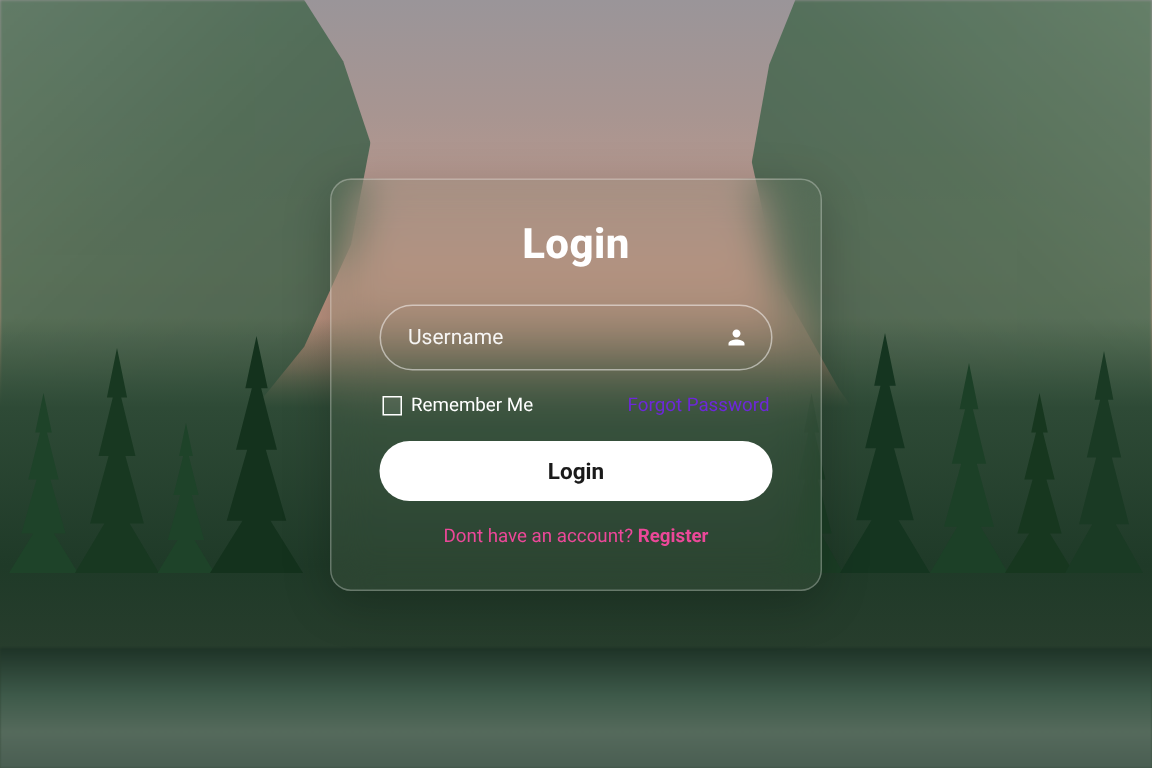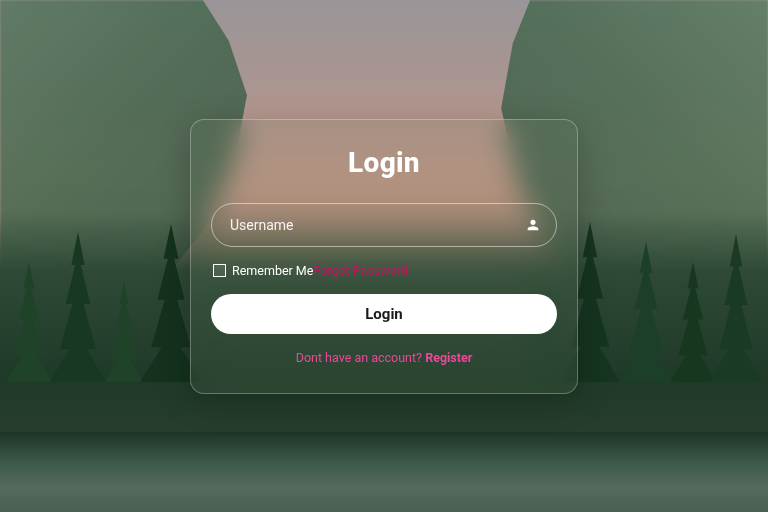--- a/index.html
+++ b/index.html
@@ -84,22 +84,22 @@
     .rocks {
       position: absolute; left: 0; right: 0; bottom: 48px; height: 36px;
       background: radial-gradient(ellipse 80px 20px at 12% 60%, #4e5e4e 0%, transparent 70%),
                   radial-gradient(ellipse 110px 22px at 40% 65%, #3e4e3e 0%, transparent 72%),
                   radial-gradient(ellipse 90px 20px at 78% 60%, #465646 0%, transparent 70%);
     }
     
     .login-card {
       position: relative;
       z-index: 10;
-      width: 388px;
-      padding: 26px 20px 28px;
+      width: 328px;
+      padding: 26px 32px 28px;
       border-radius: 14px;
       border: 1px solid rgba(255,255,255,0.28);
       background: rgba(100, 115, 95, 0.18);
       backdrop-filter: blur(14px);
       -webkit-backdrop-filter: blur(14px);
       box-shadow: 0 8px 32px rgba(0,0,0,0.22);
     }
     
     .login-title {
       color: #fff;
@@ -132,41 +132,42 @@
       position: absolute;
       right: 16px;
       top: 50%;
       transform: translateY(-50%);
       width: 16px; height: 16px;
       color: #fff;
     }
     
     .options-row {
       display: flex;
+      justify-content: space-between;
       align-items: center;
       margin: 4px 2px 16px;
       color: #fff;
       font-size: 12.5px;
     }
     
     .remember-wrap {
       display: flex;
       align-items: center;
       gap: 6px;
       cursor: pointer;
     }
     .remember-box {
       width: 13px; height: 13px;
       border: 1.5px solid #fff;
       background: rgba(255,255,255,0.08);
       display: inline-block;
     }
     
     .forgot-link {
-      color: #be185d;
+      color: #6d28d9;
       text-decoration: none;
       cursor: pointer;
     }
     
     .login-btn {
       width: 100%;
       height: 40px;
       border-radius: 20px;
       border: none;
       background: #fff;

